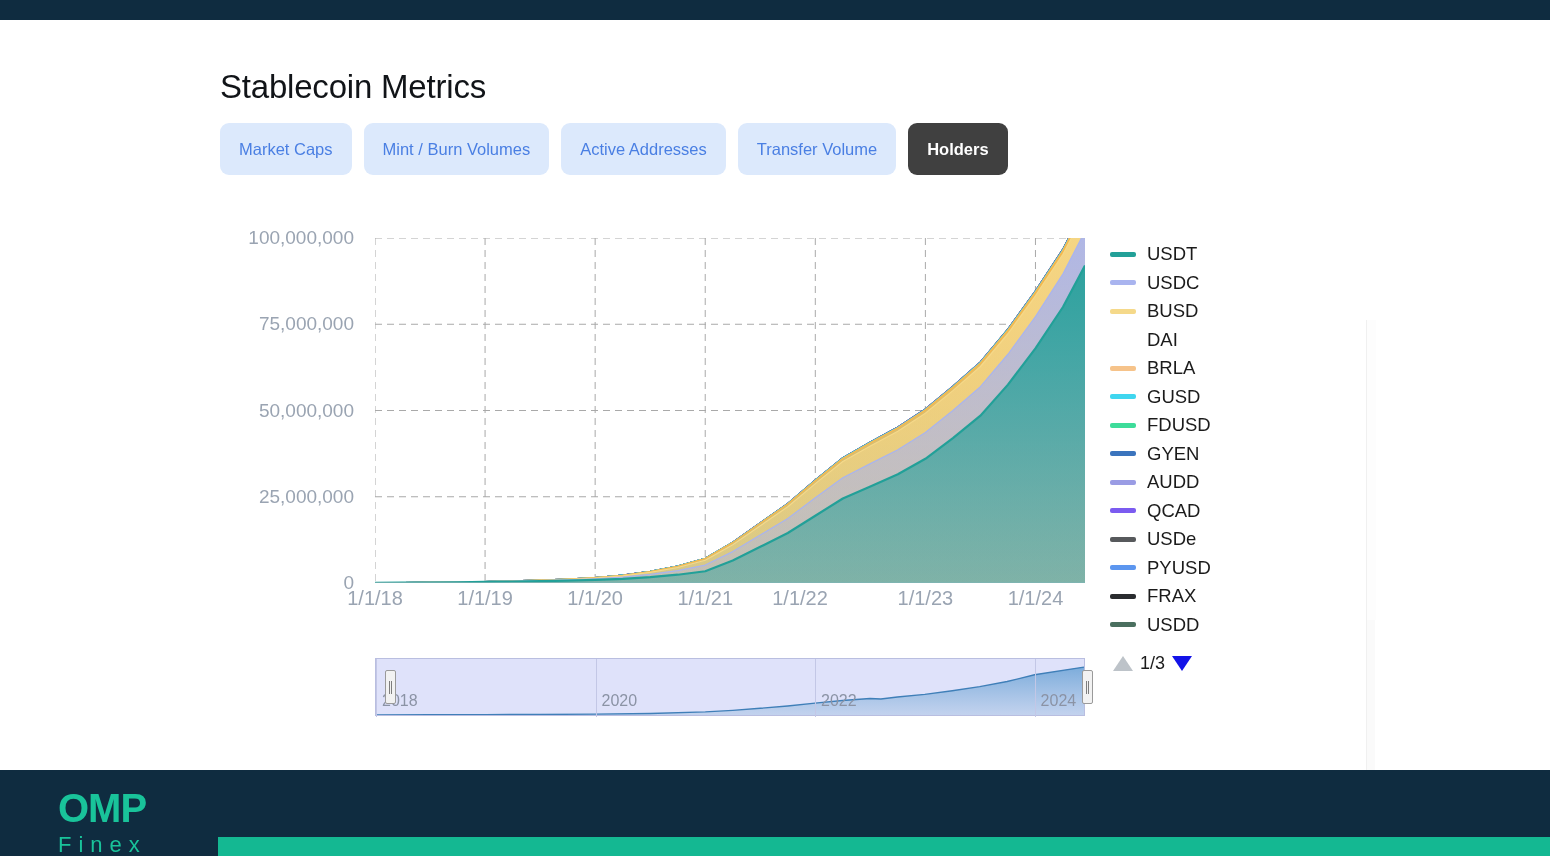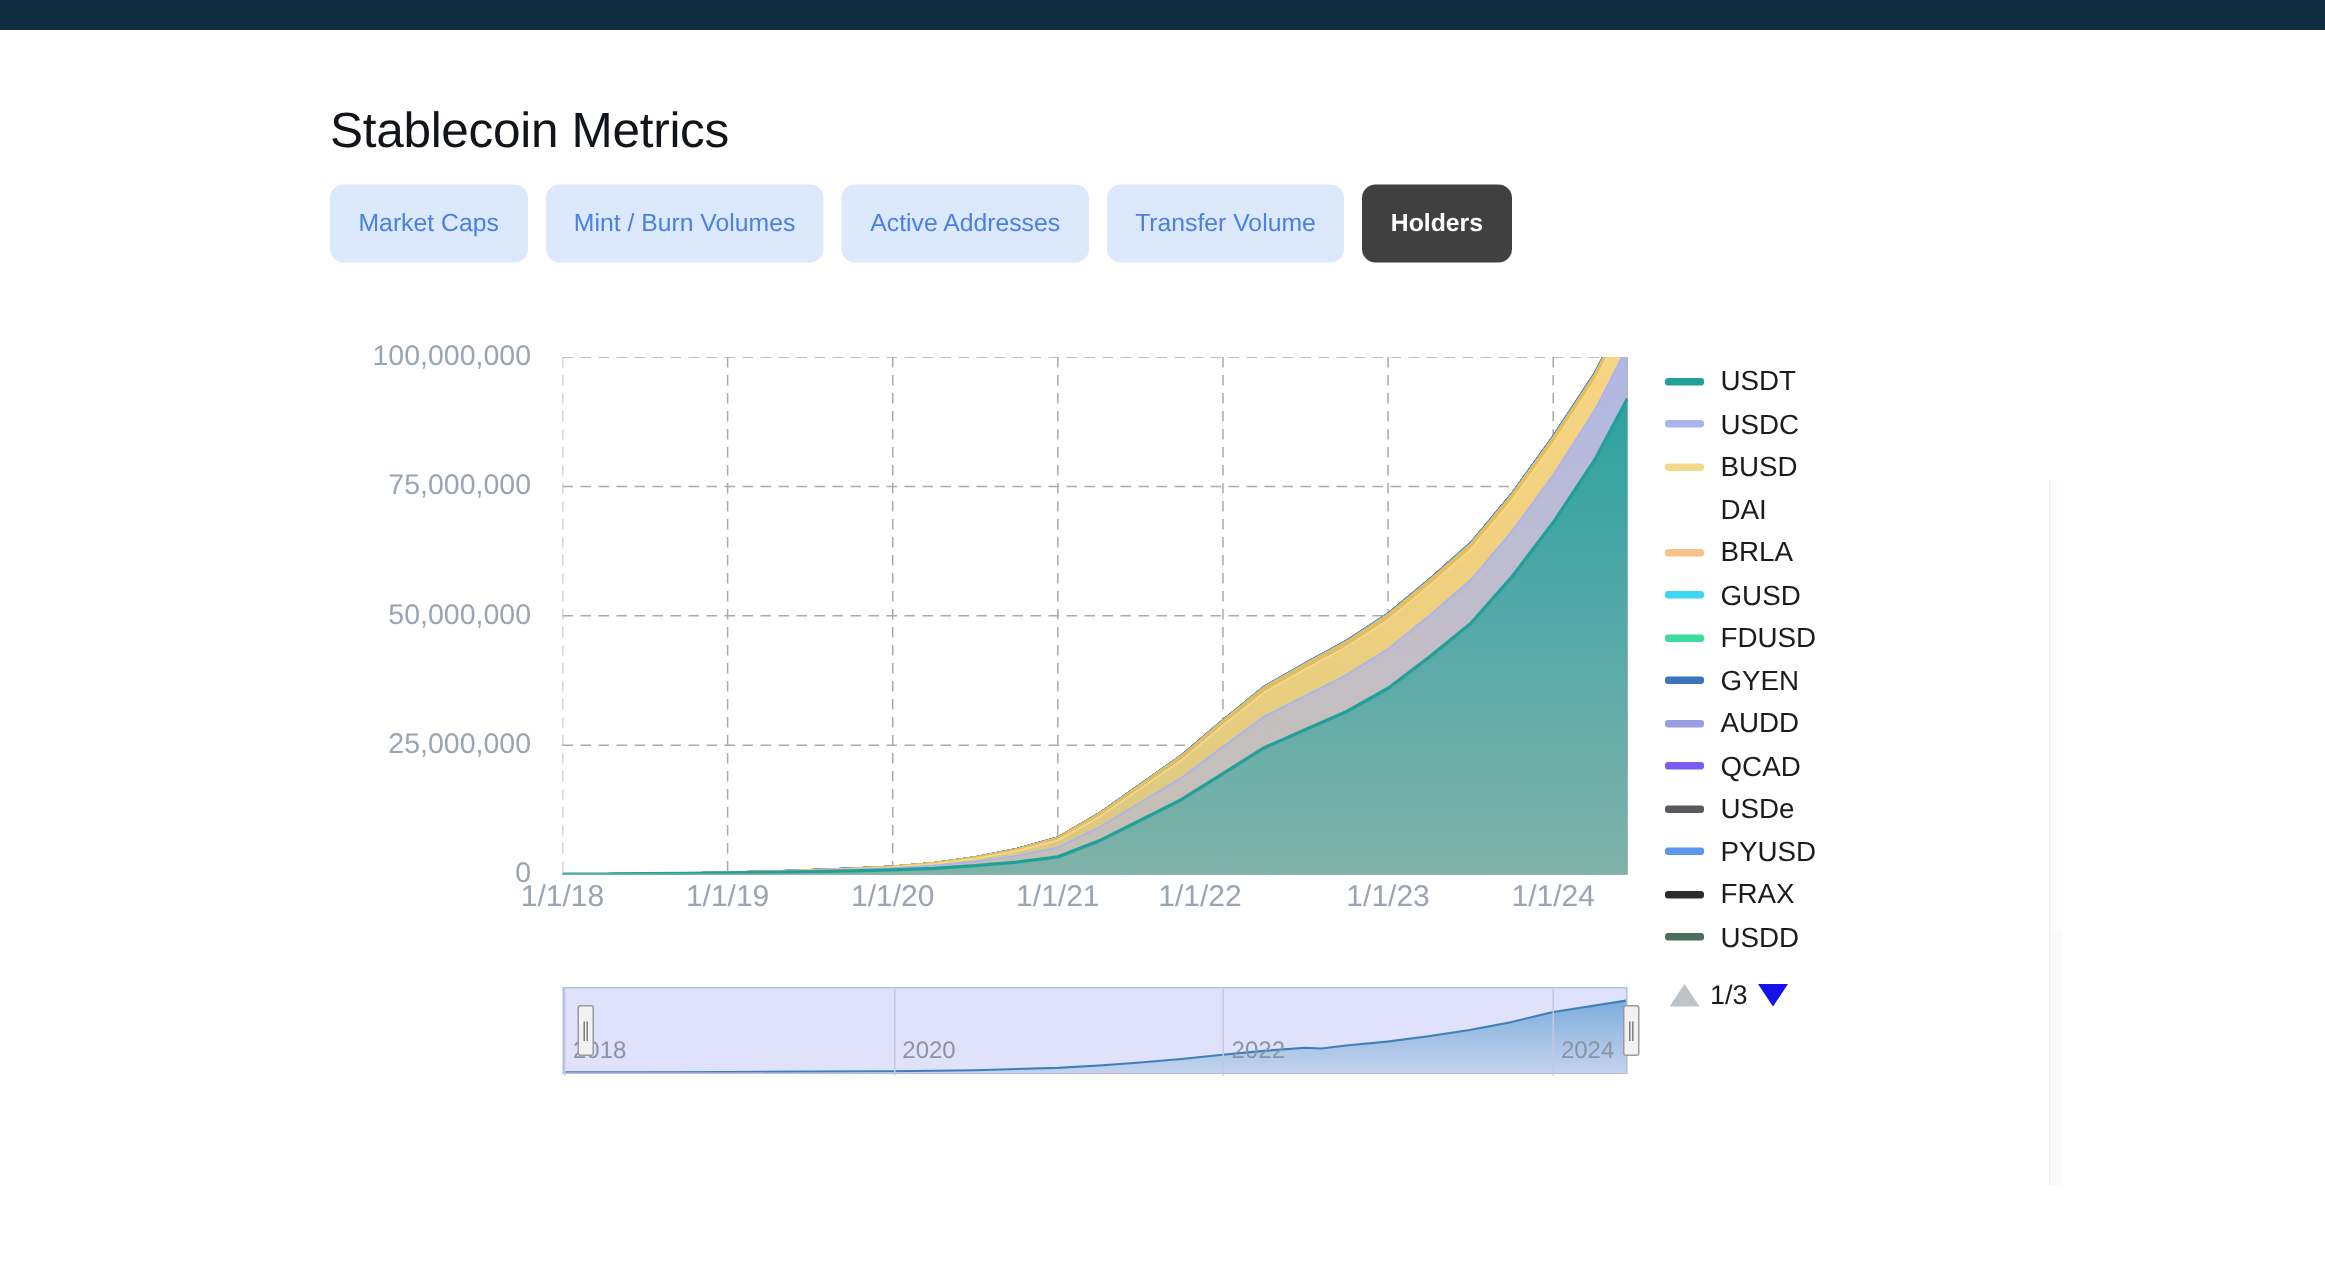--- a/index.html
+++ b/index.html
@@ -462,14 +462,21 @@
         </div>
 
     </div>
 
     <div id="scrollbar-track">
       <div id="scrollbar-thumb"></div>
     </div>
 
   </div>
 
+  <div id="footer">
+    <div id="logo">
+      <div id="logo-omp">OMP</div>
+      <div id="logo-finex">Finex</div>
+    </div>
+    <div id="footer-bar"></div>
+  </div>
 
 </div>
 
 </body></html>

